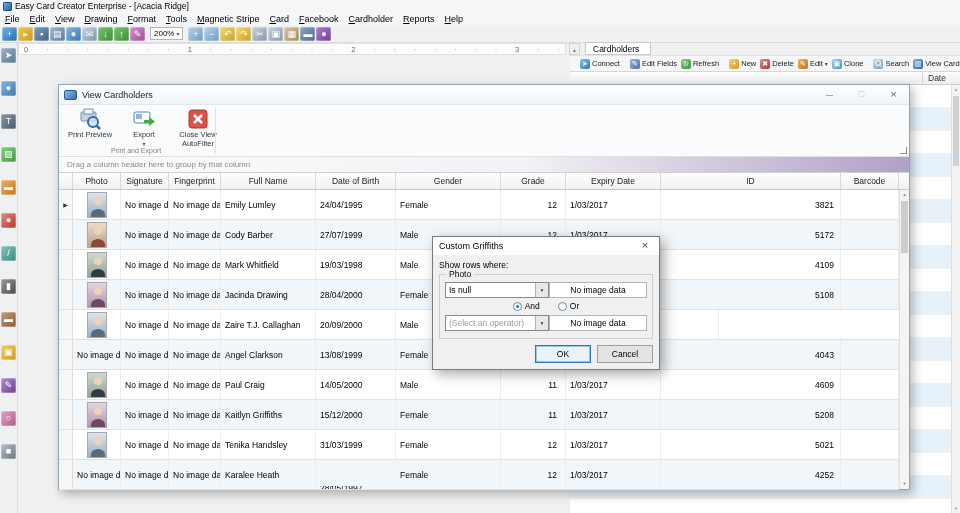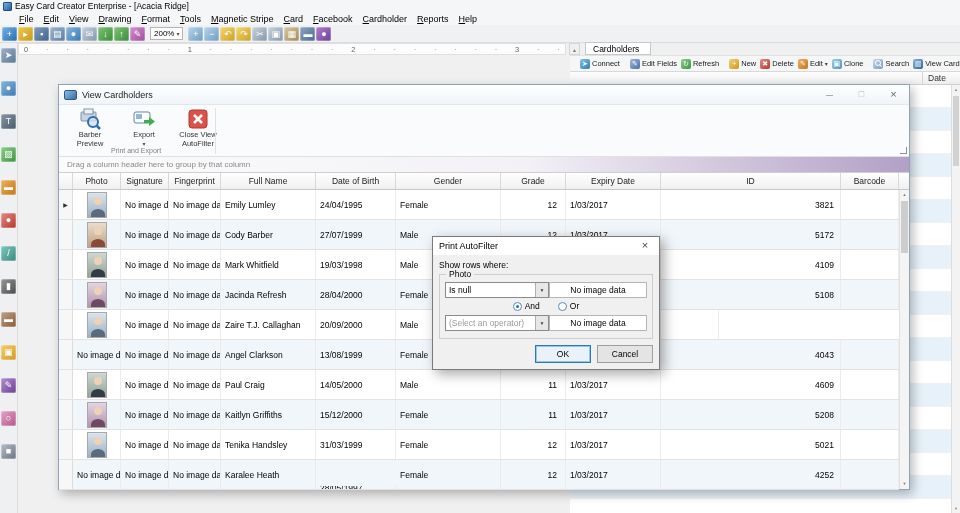--- a/index.html
+++ b/index.html
@@ -2,21 +2,21 @@
 <html><head>
 <meta charset="utf-8">
 <style>
   * { margin:0; padding:0; box-sizing:border-box; }
   html,body { width:960px; height:513px; overflow:hidden; }
   body { font-family:"Liberation Sans",sans-serif; font-size:9px; color:#000; background:#f0f0f0; position:relative; }
 
   
   .titlebar { height:12px; background:#f5f6f7; display:flex; align-items:center; gap:3px; padding-left:3px; font-size:8.5px; }
   .app-icon { width:9px; height:9px; border-radius:1px; background:linear-gradient(135deg,#6fb0e8,#2b5f9e); border:1px solid #1d4f86; }
-  .menubar { height:13px; background:#f5f6f7; display:flex; align-items:flex-end; padding-left:14px; }
+  .menubar { height:13px; background:#f5f6f7; display:flex; align-items:flex-end; padding-left:0; }
   .menu-item { display:inline-block; padding:1px 5px; font-size:9px; }
   .menu-item::first-letter { text-decoration:underline; }
   .main-toolbar { height:18px; background:#f0f1f2; border-bottom:1px solid #dcdcdc; display:flex; align-items:center; padding-left:2px; gap:1px; }
   .tb-group { display:flex; gap:1px; align-items:center; }
   .tb-icon { width:15px; height:14px; border-radius:2px; color:#fff; font-size:9px; line-height:14px; text-align:center; display:inline-block; overflow:hidden; box-shadow:inset 0 0 0 1px rgba(255,255,255,.25); }
   .zoom-box { height:13px; background:#fff; border:1px solid #b5b5b5; display:flex; align-items:center; gap:2px; padding:0 3px; margin:1px 4px; font-size:8px; }
   .zoom-box .zcaret::after { content:"▾"; font-size:6px; color:#555; }
 
   .ruler { position:absolute; left:18px; top:43px; width:548px; height:12px; background:#fcfcfc; border:1px solid #e0e0e0; display:flex; align-items:center; justify-content:space-between; padding:0 5px; font-size:7.5px; color:#666; }
   .r-dot { color:#999; }
@@ -319,21 +319,21 @@
     <div class="v-ribbon">
       <div class="rb-item">
         <span class="rb-icon">
           <svg width="24" height="22">
               <rect x="3" y="4" width="15" height="9" rx="1" fill="#c7d3df" stroke="#7d92a8"></rect>
               <rect x="6" y="1" width="9" height="5" fill="#eef2f6" stroke="#7d92a8"></rect>
               <circle cx="15" cy="14" r="5" fill="#cfe3f7" fill-opacity="0.75" stroke="#2f6fae" stroke-width="2"></circle>
               <line x1="18.5" y1="17.5" x2="22" y2="21" stroke="#2f6fae" stroke-width="2.5"></line>
             </svg>
         </span>
-        <span>Barber Preview</span>
+        <span>Print Preview</span>
       </div>
       <div class="rb-item">
         <span class="rb-icon">
           <svg width="24" height="22">
               <rect x="2" y="4" width="16" height="11" rx="2" fill="#ffffff" stroke="#5b85ad"></rect>
               <rect x="4" y="6" width="6" height="5" fill="#8fb7dd"></rect>
               <path d="M12 16 h5 v-3 l6 4.5 -6 4.5 v-3 h-5 z" fill="#3fae49" transform="translate(0,-4)"></path>
             </svg>
         </span>
         <span>Export</span>
@@ -416,21 +416,21 @@
           <span class="v-cell id" style="width: 180px;">4109</span>
           <span class="v-cell barcode" style="width: 58px;"></span>
         </div>
         <div class="v-row alt">
           <span class="v-cell sel" style="width: 14px;"></span>
           <span class="v-cell photo center" style="width: 48px;">
             <span class="thumb t3"></span>
           </span>
           <span class="v-cell signature" style="width: 48px;">No image data</span>
           <span class="v-cell fingerprint" style="width: 52px;">No image data</span>
-          <span class="v-cell full_name" style="width: 95px;">Jacinda Refresh</span>
+          <span class="v-cell full_name" style="width: 95px;">Jacinda Drawing</span>
           <span class="v-cell dob" style="width: 80px;">28/04/2000</span>
           <span class="v-cell gender" style="width: 105px;">Female</span>
           <span class="v-cell grade" style="width: 65px;"></span>
           <span class="v-cell expiry" style="width: 95px;"></span>
           <span class="v-cell id" style="width: 180px;">5108</span>
           <span class="v-cell barcode" style="width: 58px;"></span>
         </div>
         <div class="v-row">
           <span class="v-cell sel" style="width: 14px;"></span>
           <span class="v-cell photo center" style="width: 48px;">
@@ -520,21 +520,21 @@
 
     <div class="v-scroll">
       <span class="s-up"></span>
       <span class="v-thumb"></span>
       <span class="s-down"></span>
     </div>
   </div>
 
   <div class="autofilter">
     <div class="af-titlebar">
-      <span class="af-title">Print AutoFilter</span>
+      <span class="af-title">Custom Griffiths</span>
       <span class="af-close"></span>
     </div>
     <div class="af-body">
       <div class="af-caption">Show rows where:</div>
       <div class="af-group">
         <span class="af-group-label">Photo</span>
         <div class="af-row">
           <span class="af-combo">
             <span class="af-combo-text">Is null</span>
             <span class="af-combo-arrow"></span>

